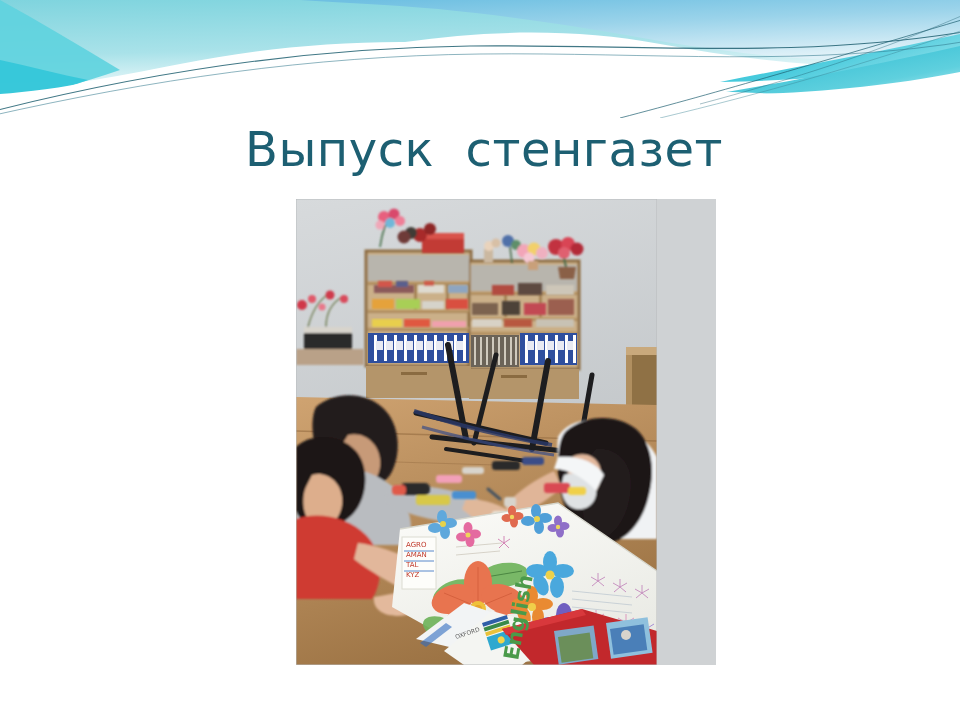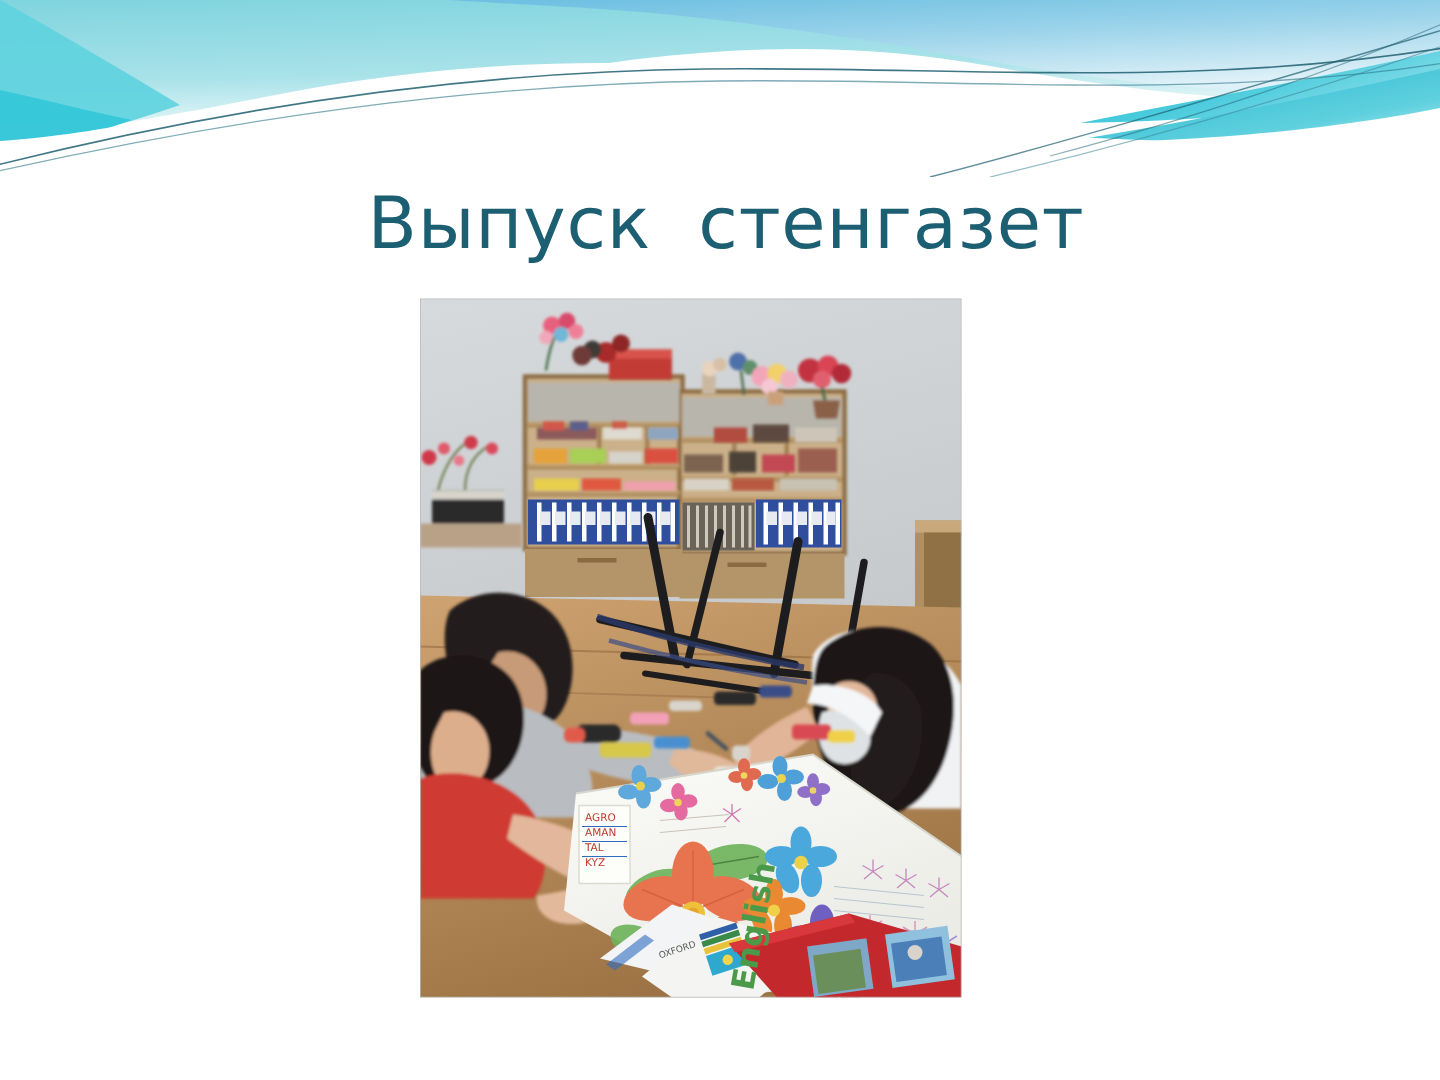--- a/index.html
+++ b/index.html
@@ -47,23 +47,23 @@
     font-weight: 400;
     letter-spacing: 0.5px;
     color: #1d5f72;
     line-height: 1.06;
     white-space: pre;
   }
 
   
   #photo-frame {
     position: absolute;
-    left: 280px;
+    left: 296px;
     top: 199px;
-    width: 361px;
+    width: 420px;
     height: 466px;
     overflow: hidden;
     background: #cfd2d4;
   }
   #photo-frame svg { display: block; }
 </style>
 </head>
 <body>
 
 <div id="slide">

